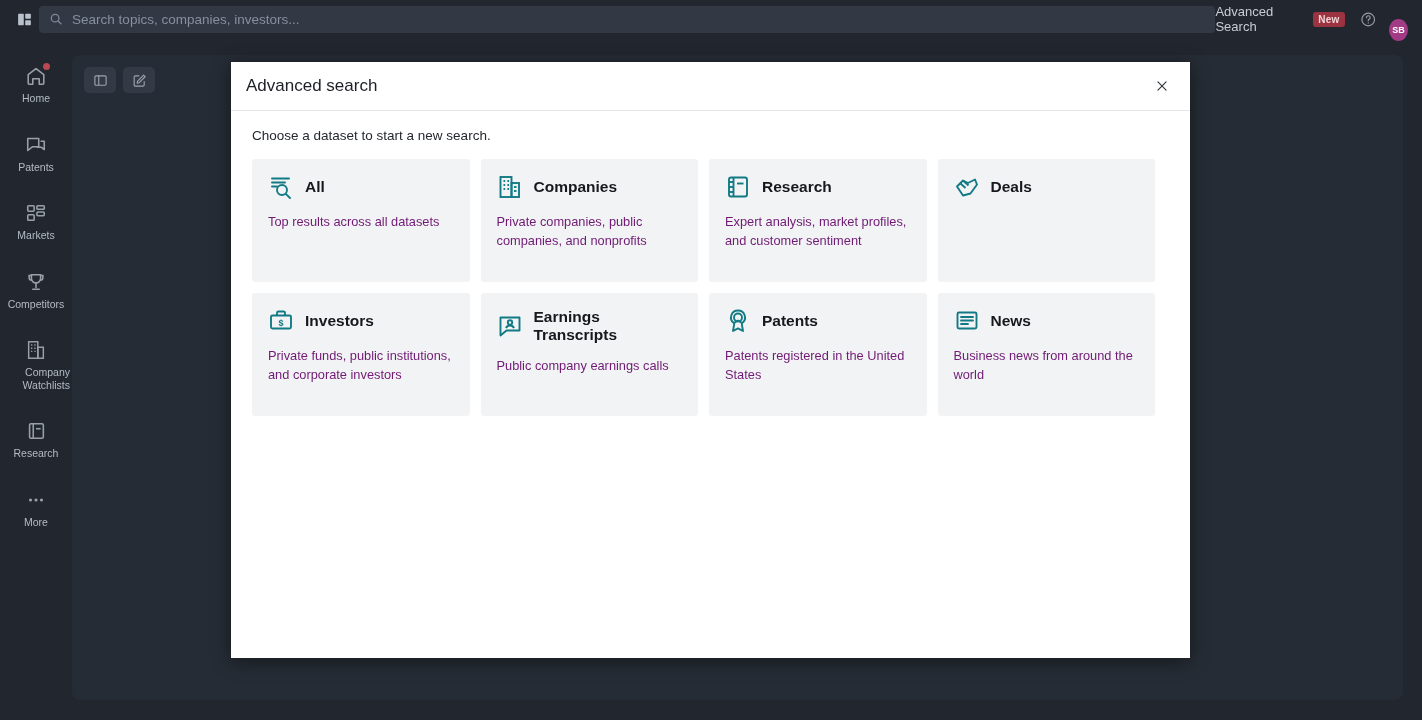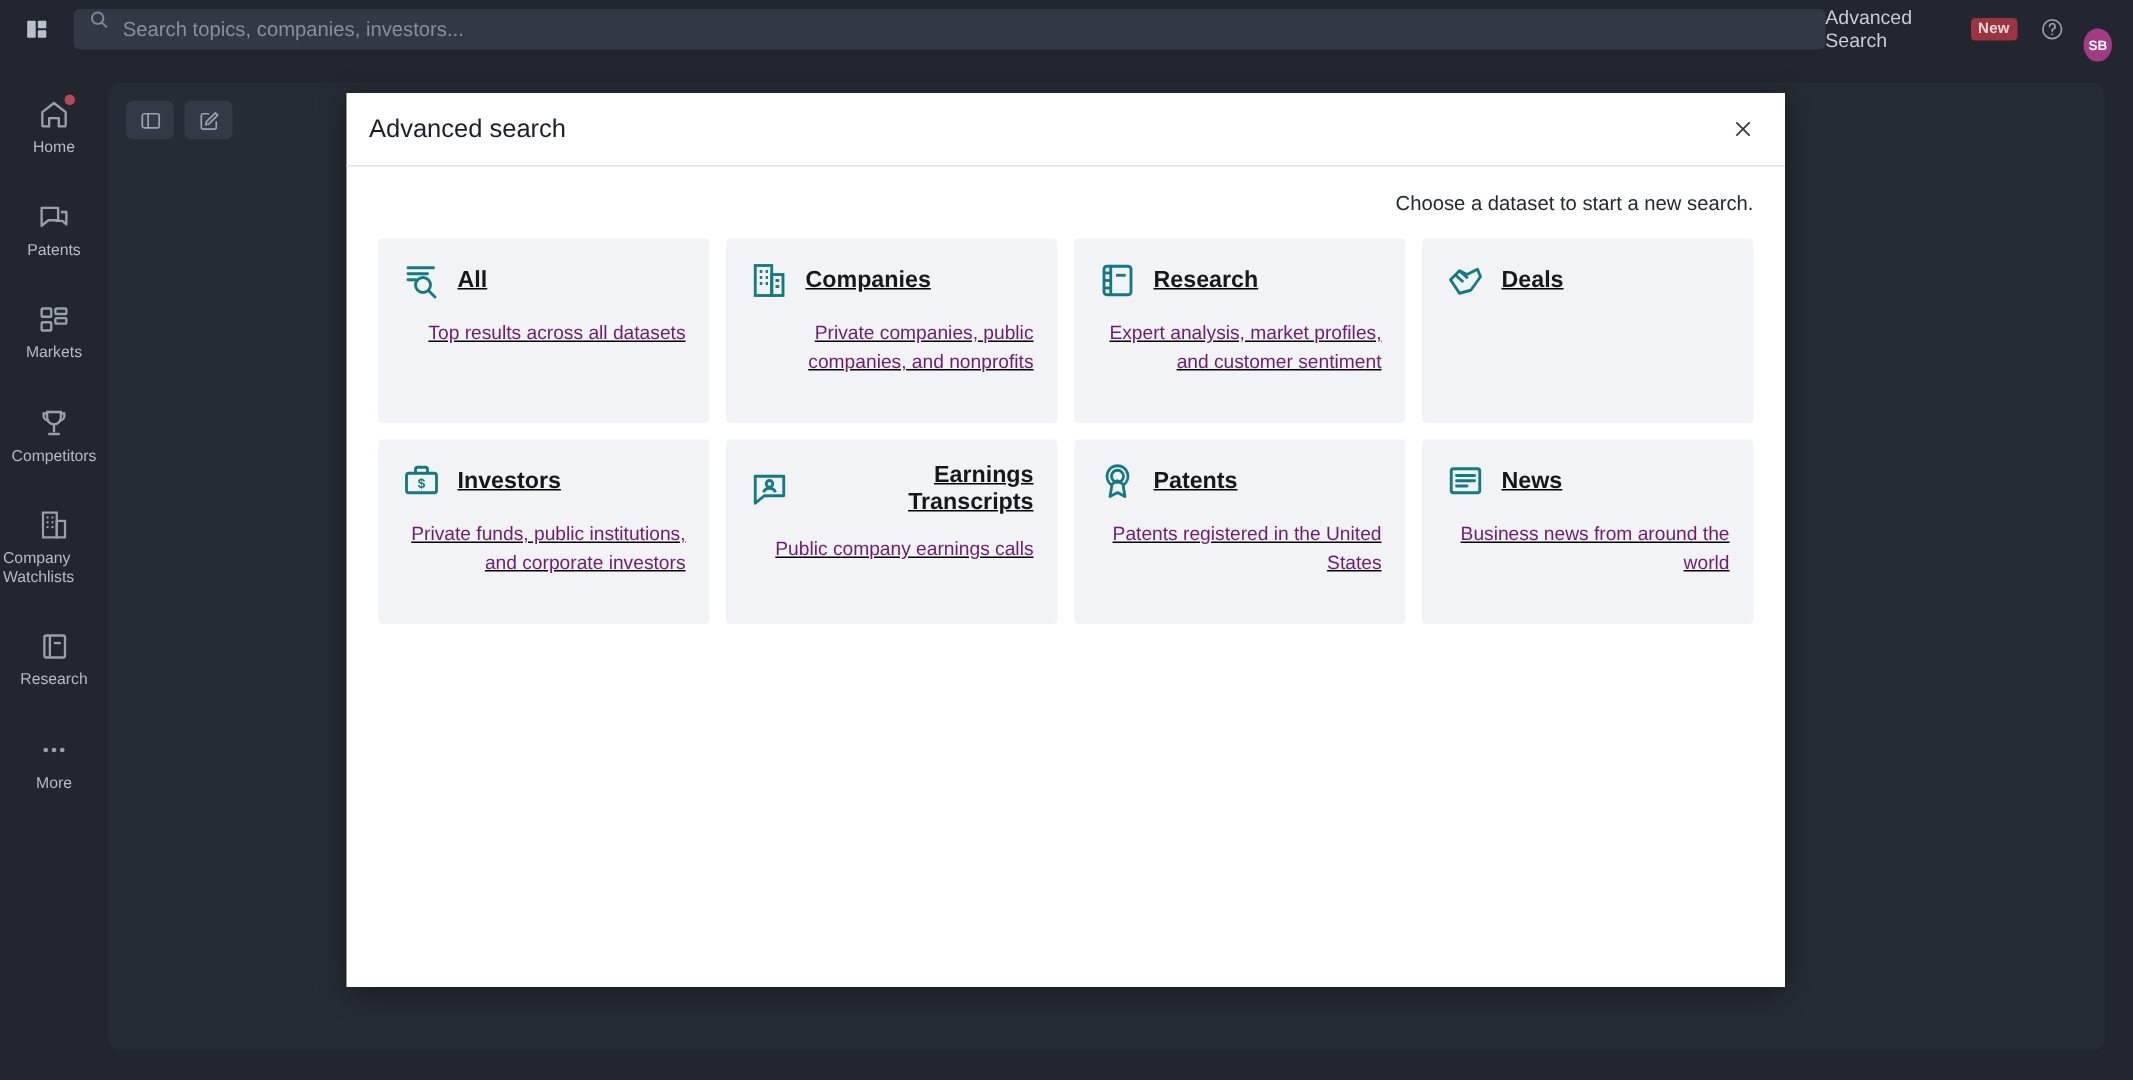--- a/index.html
+++ b/index.html
@@ -16,25 +16,24 @@
     width: 1422px; height: 38px;
     background: #22272f;
     display: flex; align-items: center;
   }
   .logo-btn {
     width: 32px; height: 30px; margin-left: 10px;
     display: flex; align-items: center; justify-content: center;
     border-radius: 4px;
   }
   .searchbar {
-    margin-left: 10px;
     width: 1292px; height: 27px;
     background: #323945;
     border-radius: 4px;
-    display: flex; 
+    display: flex; align-items: center;
     padding: 0 10px;
   }
   .search-icon { width: 14px; height: 14px; flex: 0 0 auto; opacity: .75; }
   .search-input {
     flex: 1; border: none; outline: none; background: transparent;
     color: #cfd4dc; font-size: 13.5px;
     font-family: "Liberation Sans", sans-serif;
     margin-left: 9px;
   }
   .search-input::placeholder { color: #868f9e; }
@@ -72,21 +71,21 @@
     gap: 5px; margin-bottom: 11px;
   }
   .rail-icon { position: relative; width: 22px; height: 22px; opacity: .82; }
   .rail-dot {
     position: absolute; top: -2px; right: -3px;
     width: 7px; height: 7px; border-radius: 50%;
     background: #d9505a;
   }
   .rail-label {
     color: #b4bbc6; font-size: 10.5px;
-    text-align: left; line-height: 12.5px;
+    text-align: right; line-height: 12.5px;
   }
 
   
   .panel {
     position: absolute; left: 72px; top: 55px;
     width: 1128px; height: 645px;
     background: #262c35;
     border-radius: 8px 0 0 8px;
   }
   .panel-tools {
@@ -116,28 +115,27 @@
     height: 49px; border-bottom: 1px solid #e4e6e9;
     display: flex; align-items: center;
     padding: 0 16px 0 15px;
   }
   .modal-title { font-size: 17px; color: #1c1f26; }
   .modal-close {
     margin-left: auto; width: 24px; height: 24px;
     display: flex; align-items: center; justify-content: center;
     color: #3a3f48; font-size: 15px;
   }
-  .modal-body { padding: 17px 21px 0 21px; text-align: right; }
+  .modal-body { padding: 17px 35px 0 21px; }
   .modal-sub { font-size: 13.5px; color: #24282f; margin-bottom: 16px; }
 
   .grid {
     display: grid;
     grid-template-columns: repeat(4, 1fr);
     gap: 11px;
-    text-decoration: underline;
   }
   .card {
     background: #f2f3f4;
     border-radius: 3px;
     height: 123px;
     padding: 15px 16px 0 16px;
   }
   .card-head { display: flex; align-items: center; gap: 11px; margin-bottom: 13px; }
   .card-icon { width: 26px; height: 26px; flex: 0 0 auto; }
   .card-title { font-size: 15.5px; font-weight: bold; color: #16181d; }

